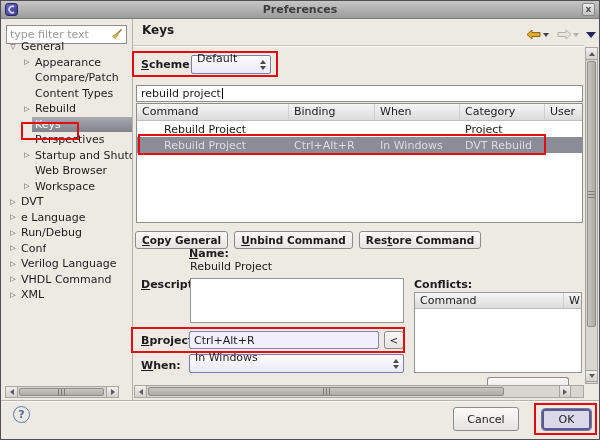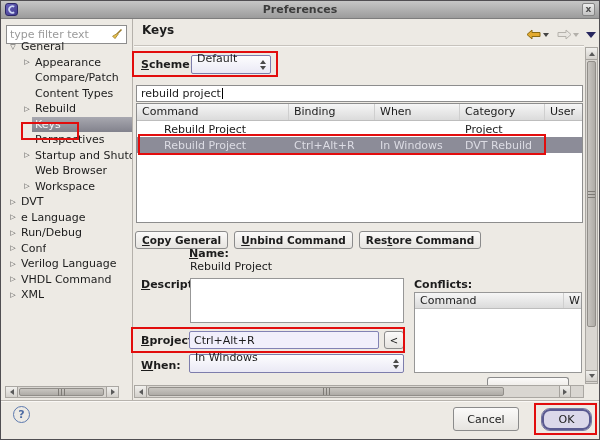--- a/index.html
+++ b/index.html
@@ -105,21 +105,21 @@
        background:linear-gradient(#f1f0ed,#d3d0cb);border:1px solid #a5a29d;
        display:flex;align-items:center;justify-content:center;}
   
   .fsep{position:absolute;left:0;top:399px;width:600px;height:0;
        border-top:1px solid #b7b3ad;border-bottom:1px solid #faf8f5;}
   .help{position:absolute;left:12px;top:405px;width:17px;height:17px;box-sizing:border-box;
        border:1px solid #5c79ae;border-radius:50%;color:#4f6ca3;font-weight:bold;
        display:flex;align-items:center;justify-content:center;}
   .cancel{position:absolute;left:452px;top:406px;width:66px;height:24px;font-size:11px;}
   .ok{position:absolute;left:540px;top:407px;width:51px;height:23px;box-sizing:border-box;
-       background:#dbd8ea;border:1px solid #77779e;box-shadow:inset 0 0 0 2px #5a5a91;border-radius:9px;
+       background:#dbd8ea;border:1px solid #77779e;box-shadow:inset 0 0 0 2px #5a5a91;border-radius:4px;
        display:inline-flex;align-items:center;justify-content:center;}
   
   .ann{position:absolute;border:2px solid #e20d0d;box-sizing:border-box;pointer-events:none;z-index:9;}
 </style>
 </head>
 <body>
 
 <div class="win">
 
   <div class="titlebar">

